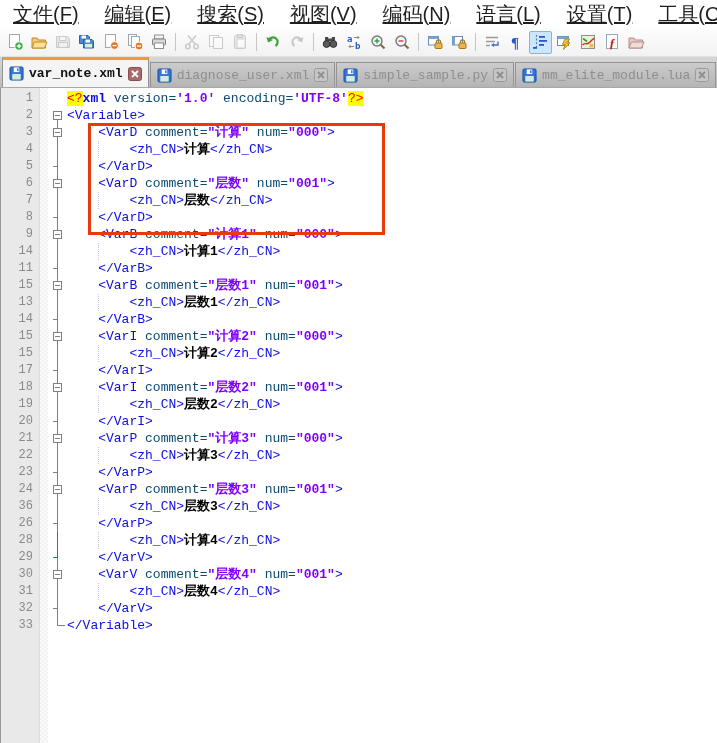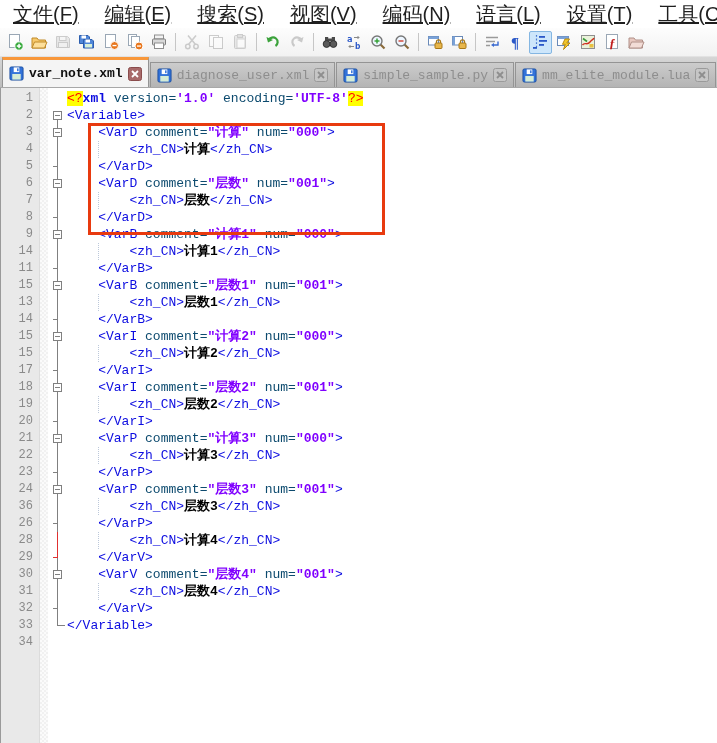--- a/index.html
+++ b/index.html
@@ -587,20 +587,15 @@
         <span class="code"><span class="plain">    </span><span class="tag">&lt;/VarV&gt;</span></span>
       </div>
       <div class="row">
         <span class="ln">33</span>
         <span class="fold">
           <i style="position: absolute; left: 17px; width: 1px; top: 0px; height: 9px; background: rgb(128, 128, 128);"></i>
           <i style="position: absolute; top: 8px; height: 1px; left: 17px; width: 8px; background: rgb(128, 128, 128);"></i>
         </span>
         <span class="code"><span class="tag">&lt;/Variable&gt;</span></span>
       </div>
-      <div class="row">
-        <span class="ln">34</span>
-        <span class="fold"></span>
-        <span class="code"></span>
-      </div>
     </div>
   <div id="red-rect"></div>
 </div>
 
 </body></html>

